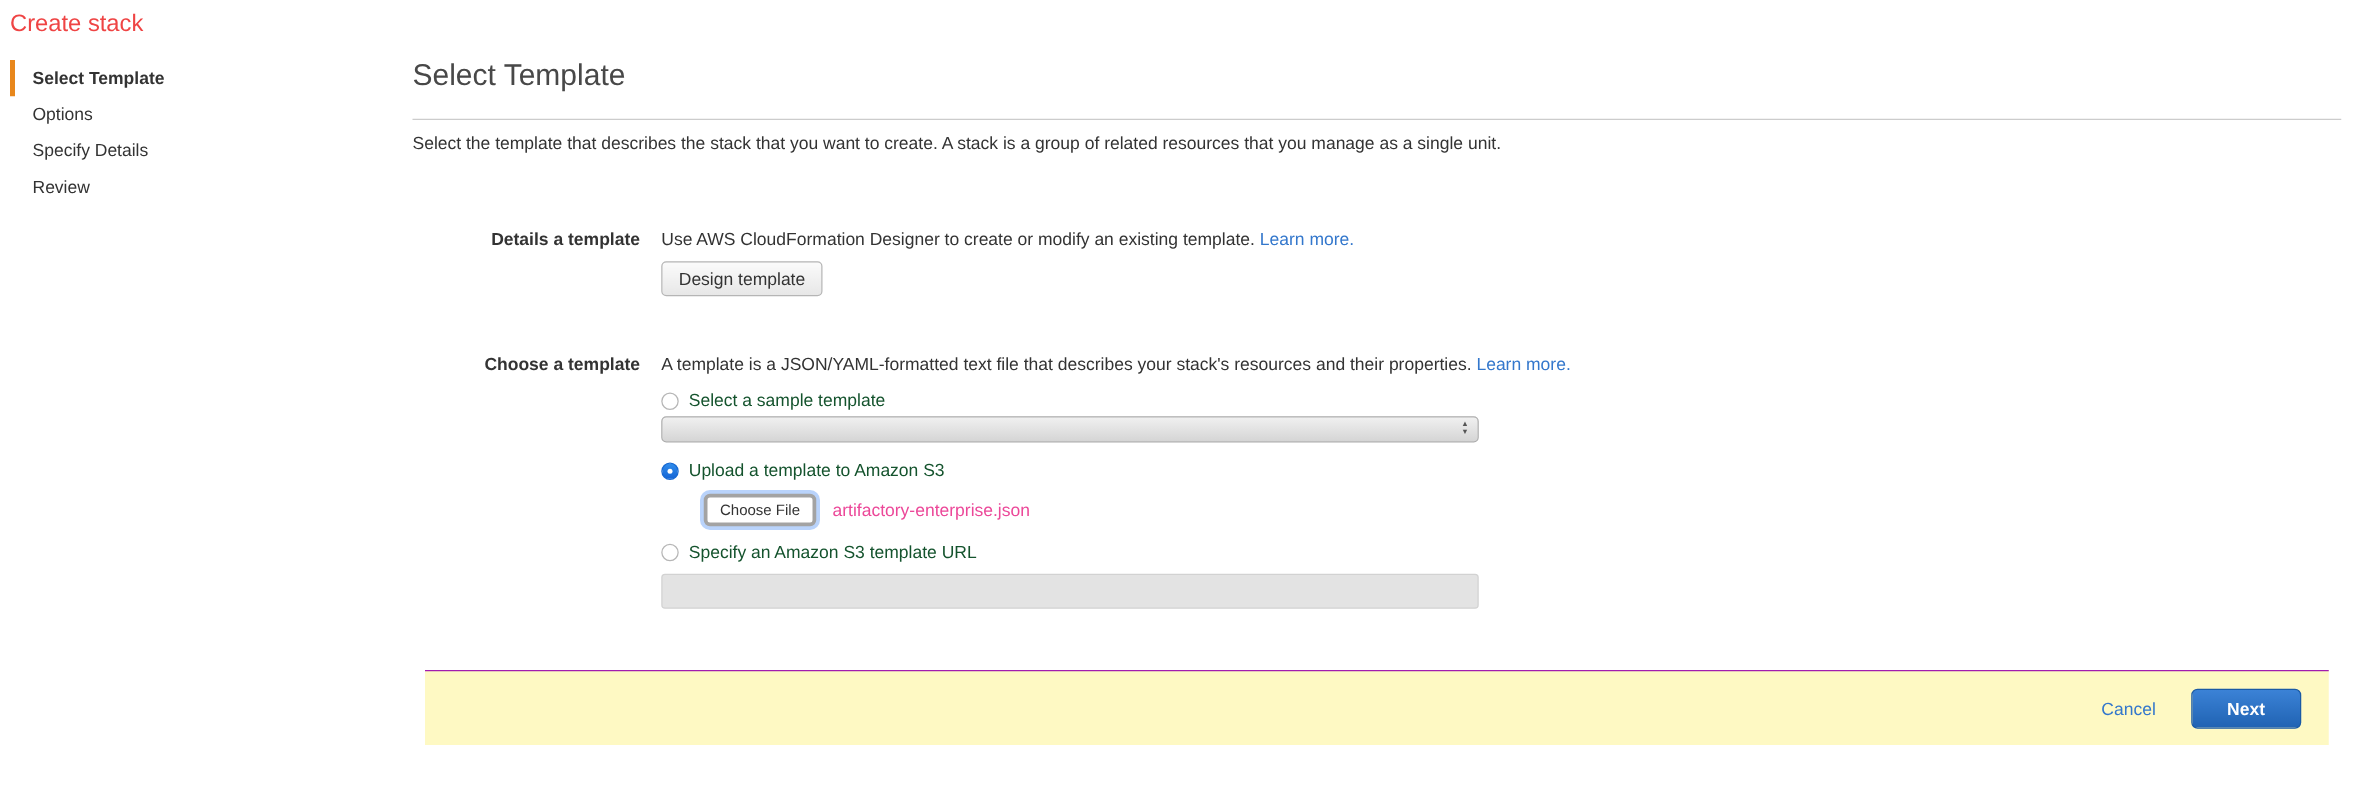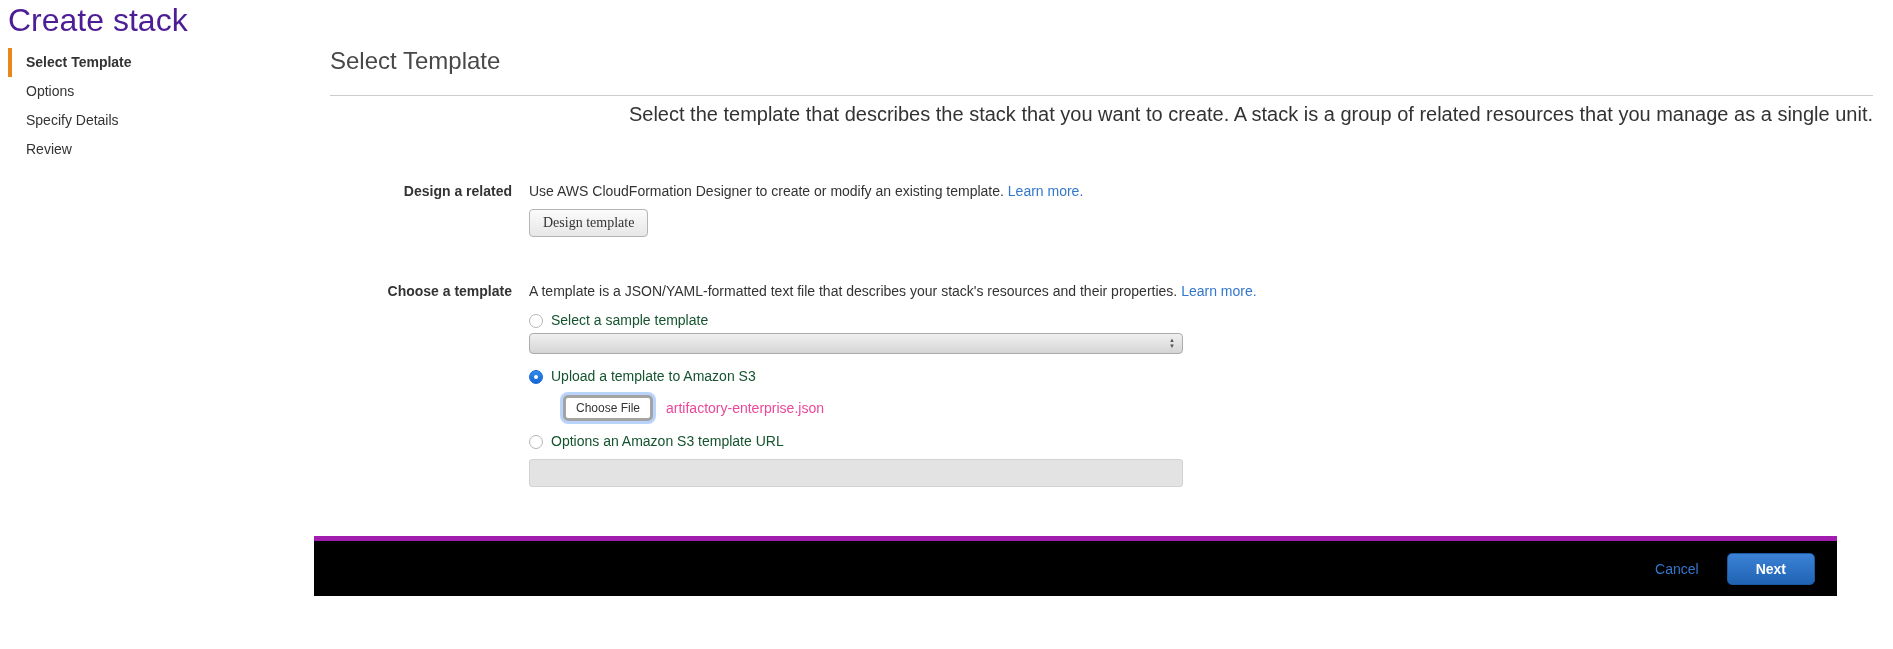--- a/index.html
+++ b/index.html
@@ -8,22 +8,22 @@
     width: 1893px; height: 649px;
     background: #fff;
     font-family: "Liberation Sans", sans-serif;
     color: #333;
     position: relative;
     overflow: hidden;
   }
 
   .page-title {
     position: absolute; left: 8px; top: 0;
-    font-size: 32px; line-height: 40px;
-    color: #4c1d95;
+    font-size: 19px; line-height: 40px;
+    color: #ef4444;
     text-align: center;
   }
 
   
   .sidebar { position: absolute; left: 8px; top: 48px; width: 250px; }
   .nav-item {
     font-size: 14px; line-height: 17px;
     color: #333;
     padding: 6px 0 6px 14px;
     border-left: 4px solid transparent;
@@ -32,21 +32,21 @@
   .nav-item.active { font-weight: bold; border-left-color: #e8871c; }
 
   
   .main { position: absolute; left: 330px; top: 46px; width: 1543px; }
   .main-heading {
     margin: 0; font-size: 24px; line-height: 29px; font-weight: 400;
     color: #484848;
     padding-bottom: 20px;
     border-bottom: 1px solid #ccc;
   }
-  .main-desc { margin: 10px 0 0; font-size: 20px; line-height: 17px; color: #333; text-align: right; }
+  .main-desc { margin: 10px 0 0; font-size: 14px; line-height: 17px; color: #333; }
 
   .form-row { display: flex; margin-top: 60px; }
   .form-row.second { margin-top: 46px; }
   .row-label {
     width: 182px; flex: none;
     text-align: right;
     font-size: 14px; line-height: 17px; font-weight: bold;
     color: #333;
   }
   .row-content { margin-left: 17px; flex: 1; font-size: 14px; line-height: 17px; }
@@ -55,21 +55,21 @@
 
   .btn-gray {
     display: inline-block;
     margin-top: 9px;
     font-size: 14px; color: #333;
     padding: 5px 13px;
     background: linear-gradient(#fbfbfb, #e7e7e7);
     border: 1px solid #b5b5b5;
     border-radius: 4px;
     cursor: pointer;
-    font-family: Liberation Serif, serif;
+    font-family: Liberation Sans, sans-serif;
   }
 
   .radio-row { display: flex; align-items: center; margin-top: 12px; cursor: pointer; }
   .radio-row.r2 { margin-top: 14px; }
   .radio-row.r3 { margin-top: 12px; }
   .radio {
     width: 14px; height: 14px; flex: none;
     border-radius: 50%;
     border: 1px solid #b6b6b6;
     background: #fff;
@@ -124,24 +124,24 @@
     background: #e3e3e3;
     border: 1px solid #d2d2d2;
     border-radius: 3px;
     font-size: 14px; padding: 0 8px;
     font-family: "Liberation Sans", sans-serif;
     color: #333;
   }
 
   
   .footer {
-    position: absolute; left: 314px; top: 536px;
+    position: absolute; left: 340px; top: 536px;
     width: 1523px; height: 60px;
-    background: #000000;
-    border-top: 5px solid #a21caf;
+    background: #fef9c3;
+    border-top: 1px solid #a21caf;
     display: flex; align-items: center; justify-content: flex-end;
   }
   .cancel-link { font-size: 14px; margin-right: 28px; }
   .btn-next {
     background: linear-gradient(#3b82d6, #2063b3);
     border: 1px solid #1a5aa5;
     border-radius: 5px;
     color: #fff; font-size: 14px; font-weight: bold;
     padding: 7px 28px;
     margin-right: 22px;
@@ -159,21 +159,21 @@
   <div class="nav-item">Options</div>
   <div class="nav-item">Specify Details</div>
   <div class="nav-item">Review</div>
 </div>
 
 <div class="main">
   <h2 class="main-heading">Select Template</h2>
   <p class="main-desc">Select the template that describes the stack that you want to create. A stack is a group of related resources that you manage as a single unit.</p>
 
   <div class="form-row">
-    <div class="row-label">Design a related</div>
+    <div class="row-label">Details a template</div>
     <div class="row-content">
       <span>Use AWS CloudFormation Designer to create or modify an existing template. </span><a class="link">Learn more.</a>
       <div>
         <button class="btn-gray">Design template</button>
       </div>
     </div>
   </div>
 
   <div class="form-row second">
     <div class="row-label">Choose a template</div>
@@ -196,21 +196,21 @@
         <span class="radio checked"></span>
         <span class="radio-label">Upload a template to Amazon S3</span>
       </div>
       <div class="file-row">
         <button class="btn-file">Choose File</button>
         <span class="file-name">artifactory-enterprise.json</span>
       </div>
 
       <div class="radio-row r3">
         <span class="radio"></span>
-        <span class="radio-label">Options an Amazon S3 template URL</span>
+        <span class="radio-label">Specify an Amazon S3 template URL</span>
       </div>
       <input type="text" class="url-input" value="" style="">
     </div>
   </div>
 </div>
 
 <div class="footer">
   <a class="link cancel-link">Cancel</a>
   <button class="btn-next">Next</button>
 </div>

